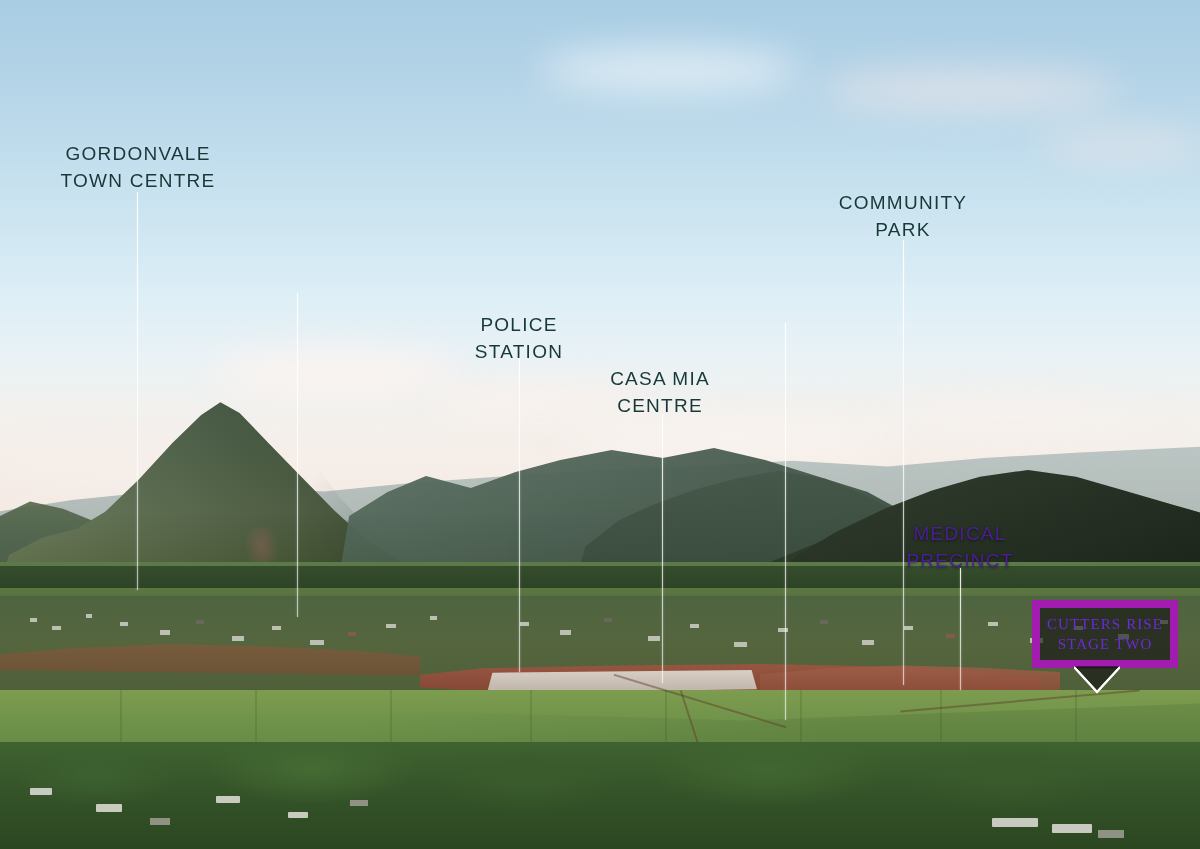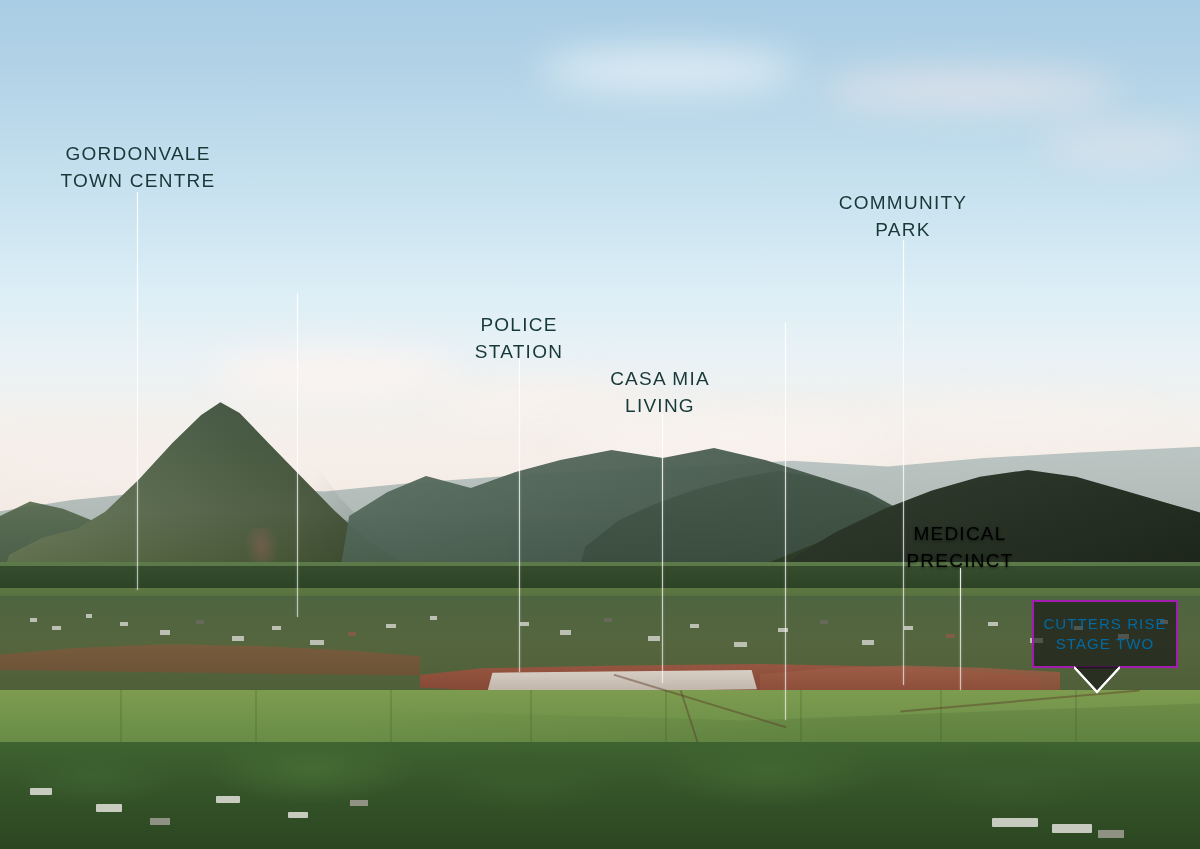--- a/index.html
+++ b/index.html
@@ -200,42 +200,43 @@
     color:#17393a;
     font-size:19px;
     letter-spacing:1.25px;
     line-height:1.42;
     text-align:center;
     white-space:pre-line;
     text-shadow:0 0 5px rgba(255,255,255,.28);
     font-weight:400;
   }
   .label.cream{
-    color:#000000;
+    color:#4c1d95;
     text-shadow:0 1px 3px rgba(0,0,0,.55);
   }
   .leader{
     position:absolute;width:1px;
     background:linear-gradient(180deg, rgba(255,255,255,.92), rgba(255,255,255,.62));
     box-shadow:0 0 2px rgba(255,255,255,.5);
   }
 
   
   .callout{
     position:absolute;
-    border:2px solid #a21caf;
+    border:8px solid #a21caf;
     background:rgba(18,18,18,.62);
-    color:#0369a1;
+    color:#6d28d9;
     font-size:15px;
     letter-spacing:1.1px;
     line-height:1.35;
     text-align:center;
     white-space:pre-line;
     display:flex;align-items:center;justify-content:center;
     box-sizing:border-box;
+    font-family:Liberation Serif, serif;
   }
   .callout-tail{
     position:absolute;
     width:46px;height:28px;
   }
 </style>
 </head>
 <body>
 
 <div id="stage">
@@ -337,21 +338,21 @@
   <div class="leader" style="left:960px;top:568px;height:122px;"></div>
 
   <div class="label" style="left:38px;top:141px;width:200px;">GORDONVALE
 TOWN CENTRE</div>
 
 
   <div class="label" style="left:429px;top:300px;width:180px;margin-top:12px;">POLICE
 STATION</div>
 
   <div class="label" style="left:570px;top:366px;width:180px;">CASA MIA
-LIVING</div>
+CENTRE</div>
 
 
   <div class="label" style="left:803px;top:190px;width:200px;">COMMUNITY
 PARK</div>
 
   <div class="label cream" style="left:865px;top:521px;width:190px;">MEDICAL
 PRECINCT</div>
 
   <div class="callout" style="left:1032px;top:600px;width:146px;height:68px;">CUTTERS RISE
 STAGE TWO</div>

